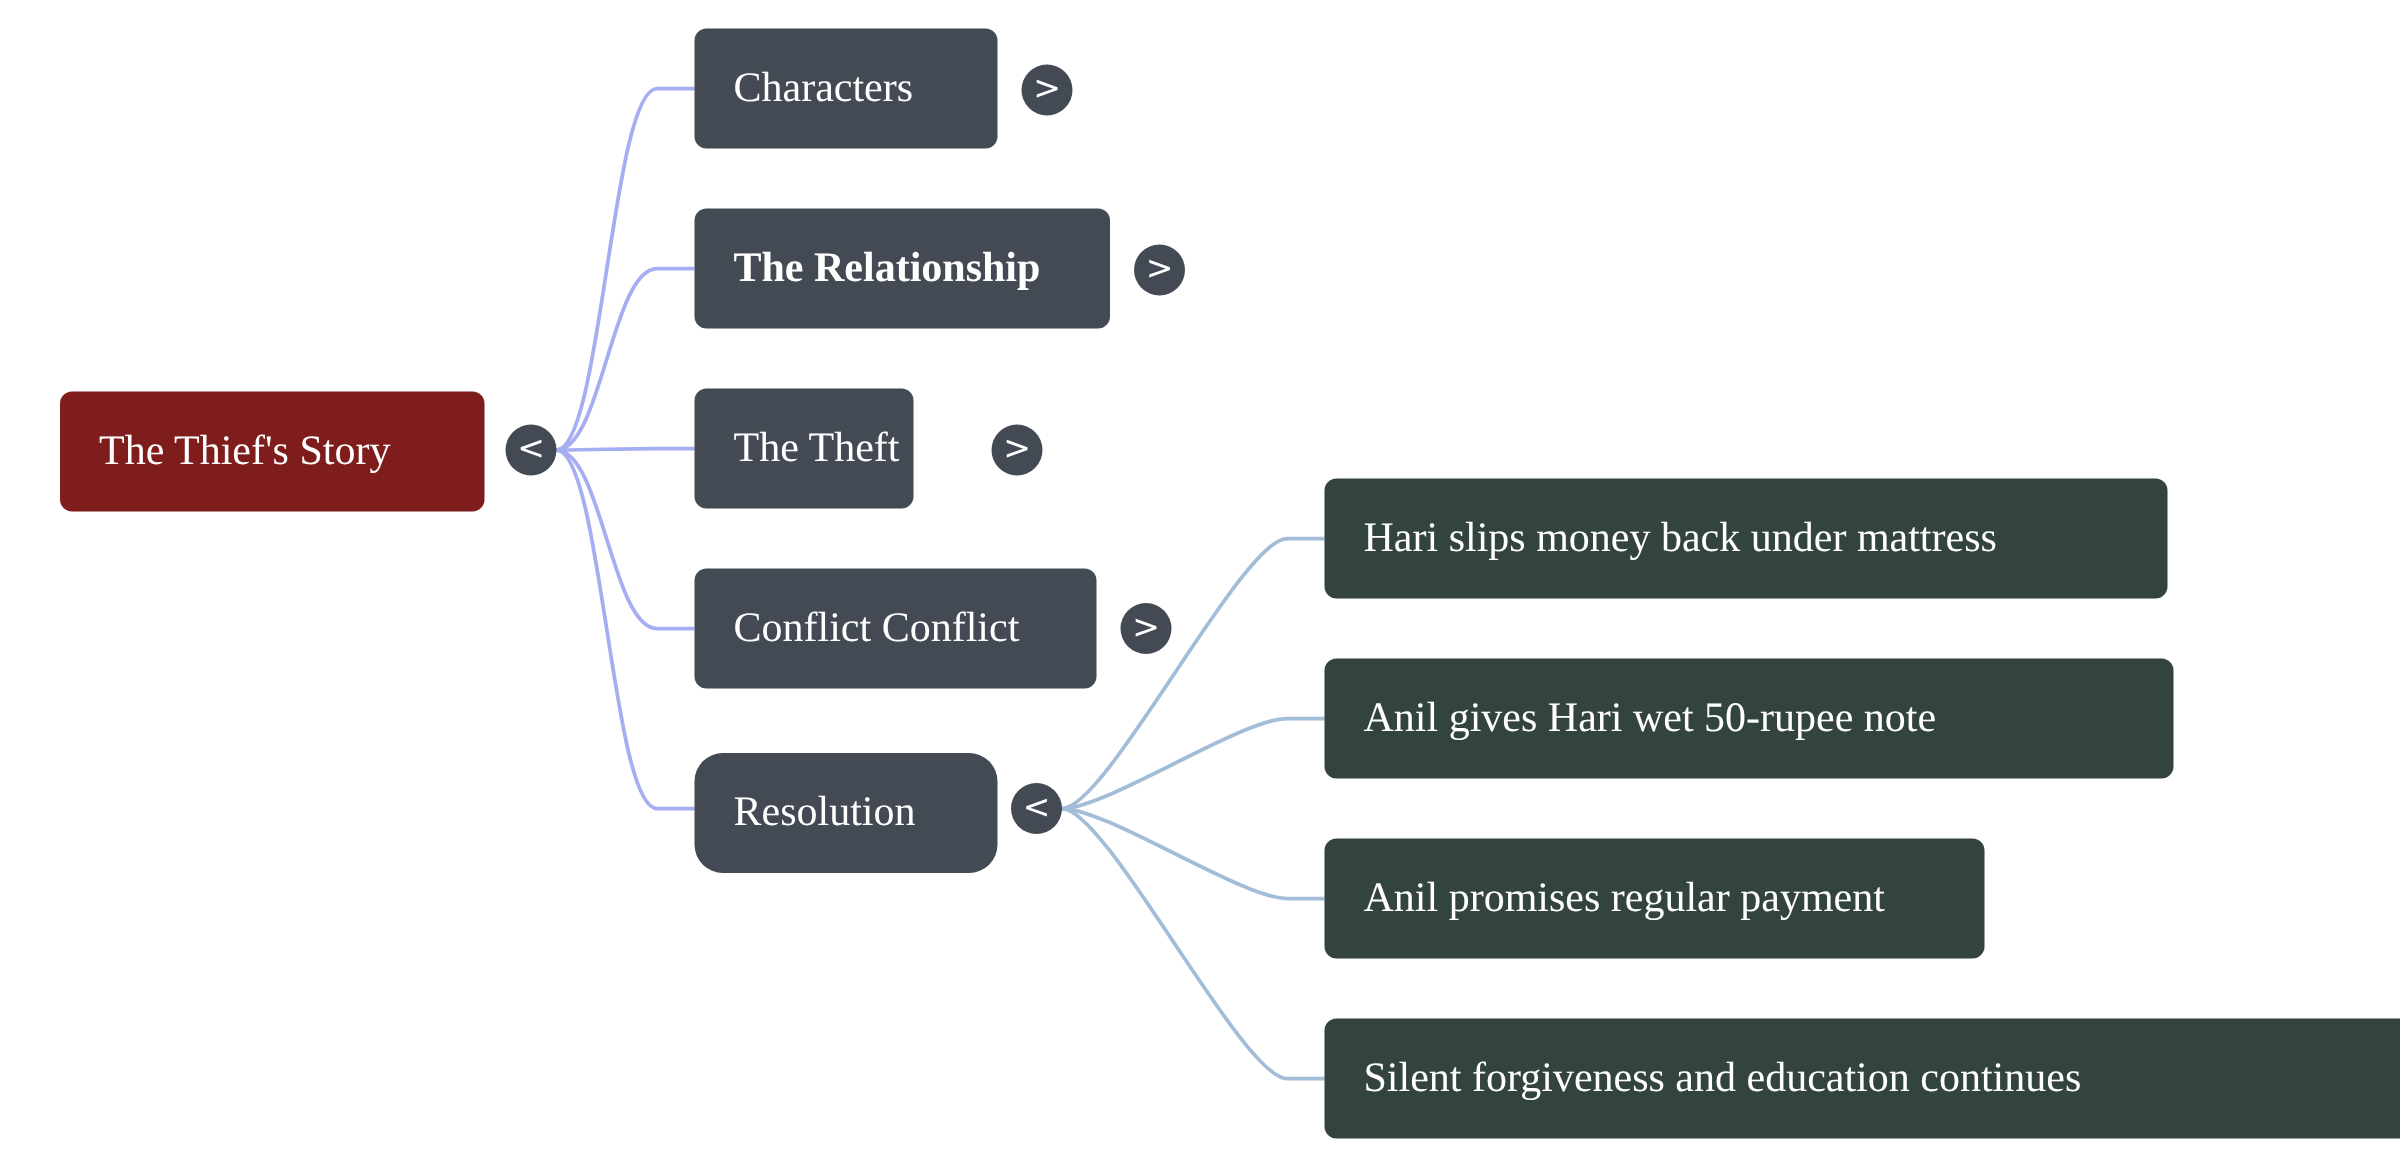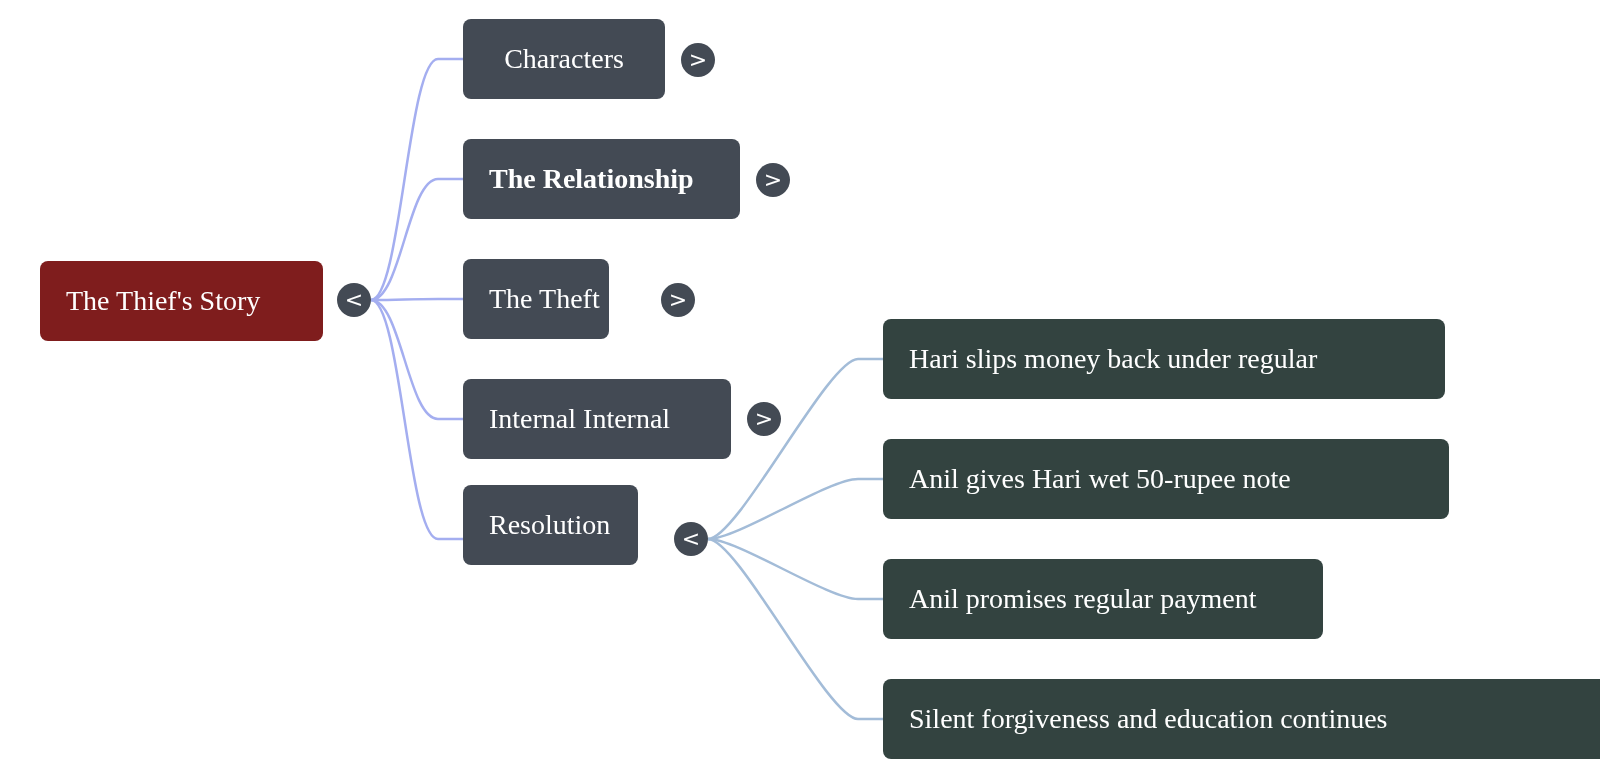--- a/index.html
+++ b/index.html
@@ -22,31 +22,31 @@
     <path d="M371,300 C401,300 408,539 438,539 L463,539" fill="none" stroke="#a4aef0" stroke-width="2.5"></path>
     <path d="M708,539 C738,539 828,359 858,359 L883,359" fill="none" stroke="#a3bcd8" stroke-width="2.5"></path>
     <path d="M708,539 C738,539 828,479 858,479 L883,479" fill="none" stroke="#a3bcd8" stroke-width="2.5"></path>
     <path d="M708,539 C738,539 828,599 858,599 L883,599" fill="none" stroke="#a3bcd8" stroke-width="2.5"></path>
     <path d="M708,539 C738,539 828,719 858,719 L883,719" fill="none" stroke="#a3bcd8" stroke-width="2.5"></path>
   </svg>
 
 <div class="node root">The Thief's Story</div>
 <div class="toggle" style="left:337px;top:283px;">&lt;</div>
 
-<div class="node l1" style="left:463px;top:19px;width:202px;text-align:center;">Characters</div>
+<div class="node l1" style="left:463px;top:19px;width:202px;">Characters</div>
 <div class="toggle" style="left:681px;top:43px;">&gt;</div>
 
 <div class="node l1" style="left:463px;top:139px;width:277px;font-weight:bold;">The Relationship</div>
 <div class="toggle" style="left:756px;top:163px;">&gt;</div>
 
 <div class="node l1" style="left:463px;top:259px;width:146px;">The Theft</div>
 <div class="toggle" style="left:661px;top:283px;">&gt;</div>
 
-<div class="node l1" style="left:463px;top:379px;width:268px;">Internal Internal</div>
+<div class="node l1" style="left:463px;top:379px;width:268px;">Conflict Conflict</div>
 <div class="toggle" style="left:747px;top:402px;">&gt;</div>
 
-<div class="node l1" style="left:463px;top:485px;width:175px;">Resolution</div>
+<div class="node l1" style="left:463px;top:502px;width:202px;border-radius:19px;">Resolution</div>
 <div class="toggle" style="left:674px;top:522px;">&lt;</div>
 
-<div class="node l2" style="left:883px;top:319px;width:562px;">Hari slips money back under regular</div>
+<div class="node l2" style="left:883px;top:319px;width:562px;">Hari slips money back under mattress</div>
 <div class="node l2" style="left:883px;top:439px;width:566px;">Anil gives Hari wet 50-rupee note</div>
 <div class="node l2" style="left:883px;top:559px;width:440px;">Anil promises regular payment</div>
 <div class="node l2" style="left:883px;top:679px;width:736px;">Silent forgiveness and education continues</div>
 
 </body></html>

